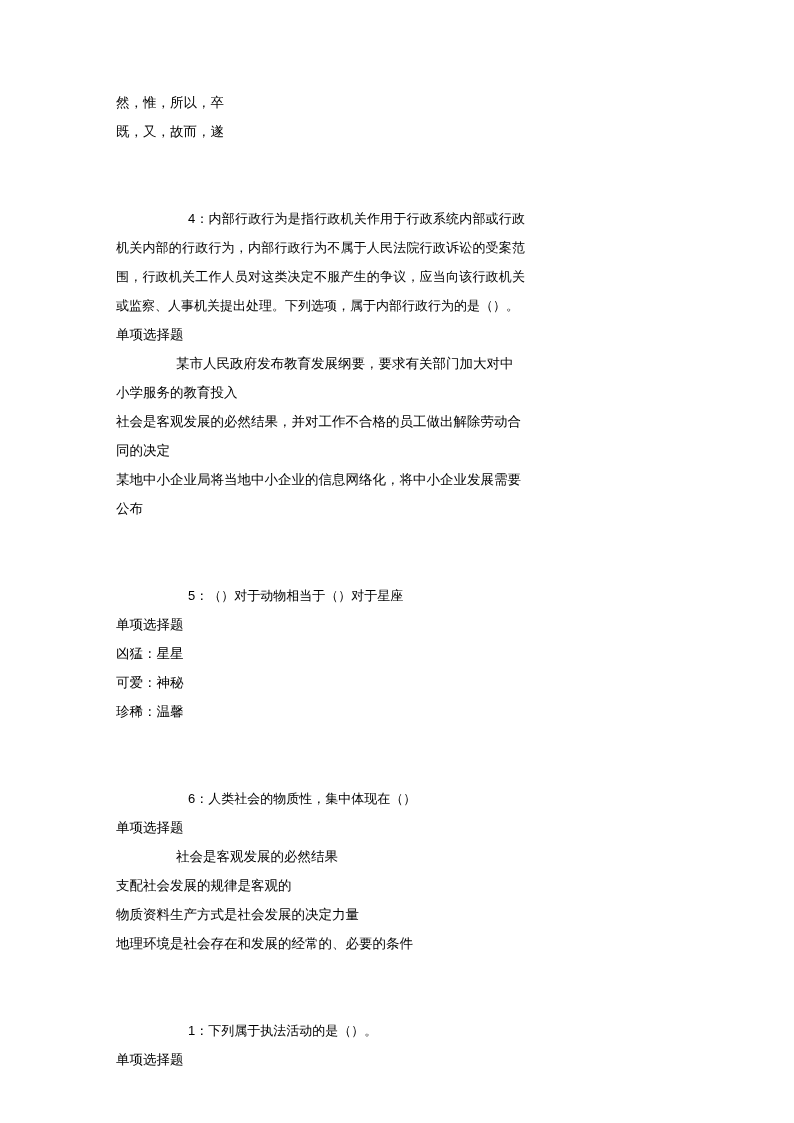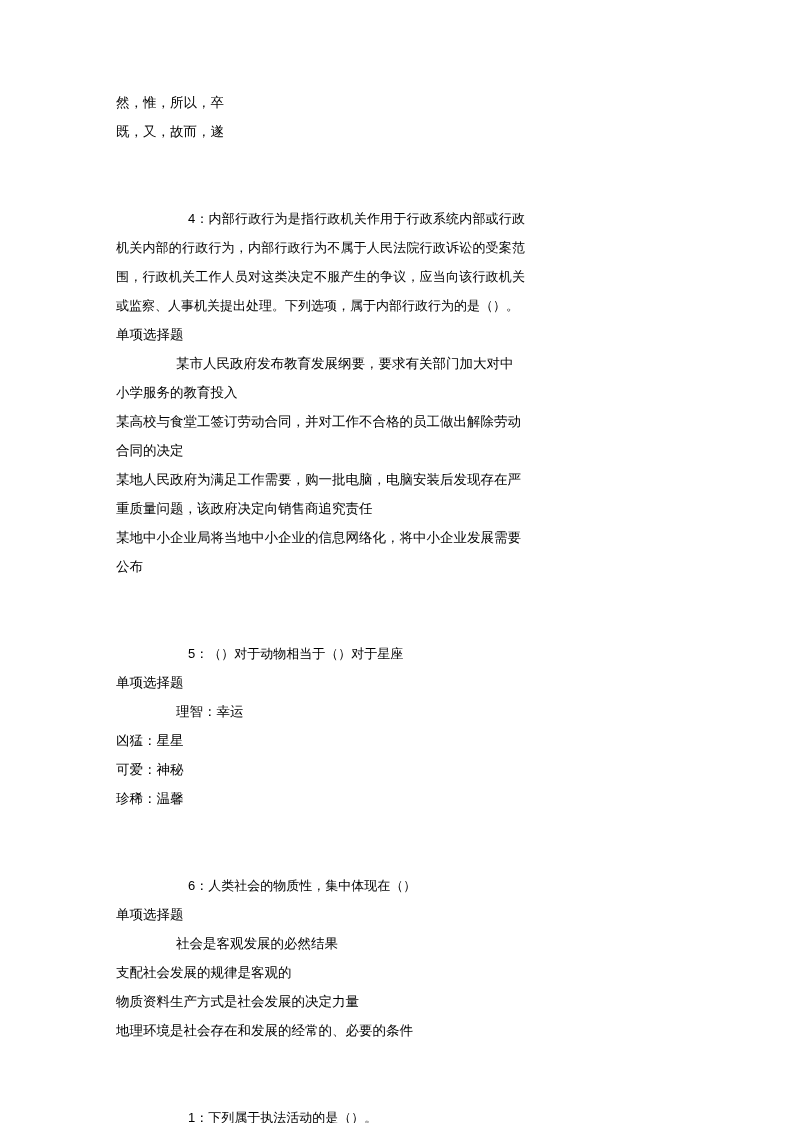--- a/index.html
+++ b/index.html
@@ -50,32 +50,30 @@
     <div class="line">既，又，故而，遂</div>
   </div>
 
   <div class="gap-lg"></div>
   <div class="gap-lg"></div>
 
   <div class="block">
     <div class="para">4：内部行政行为是指行政机关作用于行政系统内部或行政机关内部的行政行为，内部行政行为不属于人民法院行政诉讼的受案范围，行政机关工作人员对这类决定不服产生的争议，应当向该行政机关或监察、人事机关提出处理。下列选项，属于内部行政行为的是（）。</div>
     <div class="line">单项选择题</div>
     <div class="line indent-opt">某市人民政府发布教育发展纲要，要求有关部门加大对中小学服务的教育投入</div>
-    <div class="line">某高校与食堂工签订劳动合同，并对工作不合格的员工做出解除劳动合同的决定</div>
-    <div class="line">某地人民政府为满足工作需要，购一批电脑，电脑安装后发现存在严重质量问题，该政府决定向销售商追究责任</div>
+    <div class="line">社会是客观发展的必然结果，并对工作不合格的员工做出解除劳动合同的决定</div>
     <div class="line">某地中小企业局将当地中小企业的信息网络化，将中小企业发展需要公布</div>
   </div>
 
   <div class="gap-lg"></div>
   <div class="gap-lg"></div>
 
   <div class="block">
     <div class="para">5：（）对于动物相当于（）对于星座</div>
     <div class="line">单项选择题</div>
-    <div class="line indent-opt">理智：幸运</div>
     <div class="line">凶猛：星星</div>
     <div class="line">可爱：神秘</div>
     <div class="line">珍稀：温馨</div>
   </div>
 
   <div class="gap-lg"></div>
   <div class="gap-lg"></div>
 
   <div class="block">
     <div class="para">6：人类社会的物质性，集中体现在（）</div>

